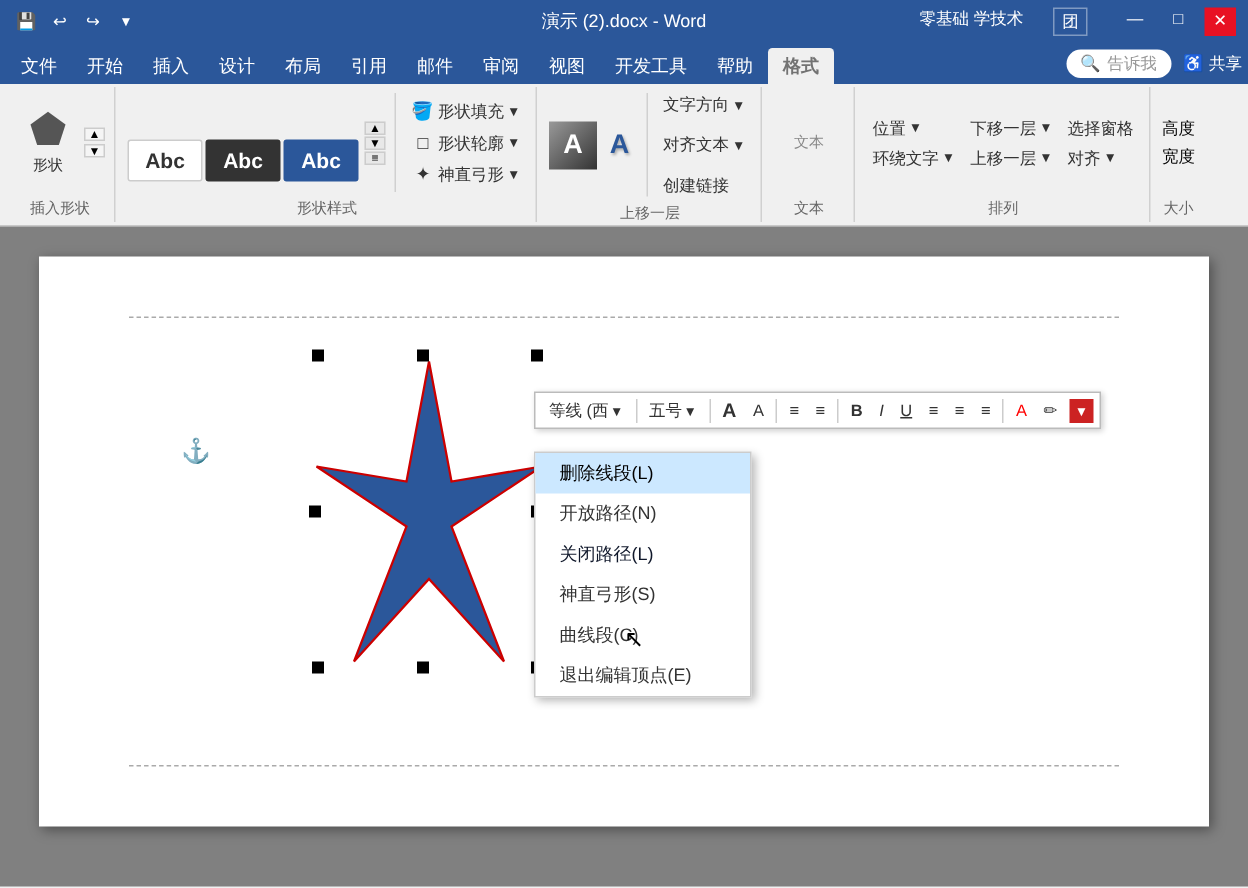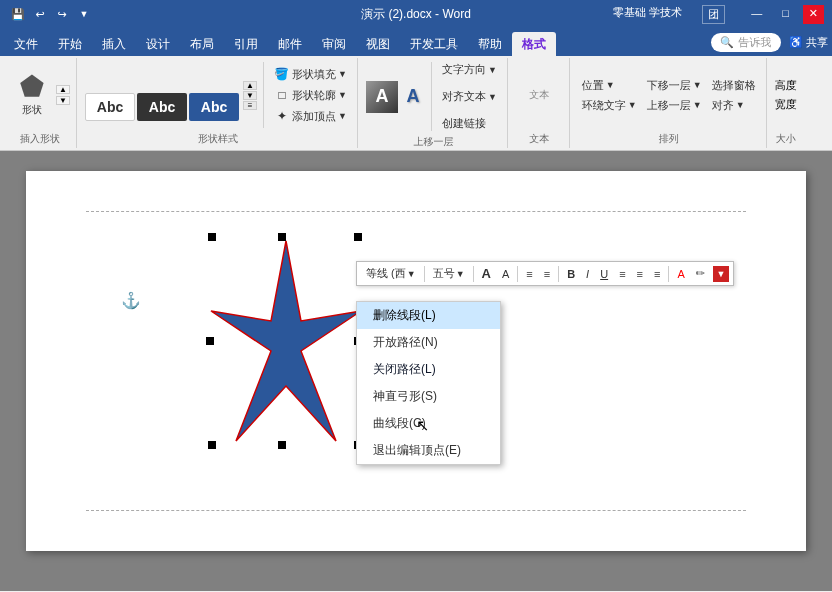--- a/index.html
+++ b/index.html
@@ -34,21 +34,21 @@
     .ribbon-tab {
       padding: 4px 10px;
       color: white;
       font-size: 12px;
       cursor: pointer;
       border-radius: 3px 3px 0 0;
       height: 24px;
       display: flex;
       align-items: center;
     }
-    .ribbon-tab.active { background: #f0f0f0; color: #6d28d9; font-weight: bold; }
+    .ribbon-tab.active { background: #f0f0f0; color: #737373; font-weight: bold; }
 
     
     #ribbon {
       height: 95px;
       background: #f0f0f0;
       border-bottom: 1px solid #c8c8c8;
       display: flex;
       align-items: stretch;
       padding: 2px 4px;
       gap: 2px;
@@ -286,21 +286,21 @@
           <span>形状填充</span>
           <span style="font-size:9px;">▼</span>
         </div>
         <div class="ribbon-btn-row">
           <span class="btn-icon">□</span>
           <span>形状轮廓</span>
           <span style="font-size:9px;">▼</span>
         </div>
         <div class="ribbon-btn-row">
           <span class="btn-icon">✦</span>
-          <span>添加顶点</span>
+          <span>神直弓形</span>
           <span style="font-size:9px;">▼</span>
         </div>
       </div>
     </div>
     <div class="ribbon-group-label">形状样式</div>
   </div>
 
   <div class="ribbon-group">
     <div class="ribbon-group-content">
       <div style="display:flex;flex-direction:column;align-items:center;gap:2px;">

